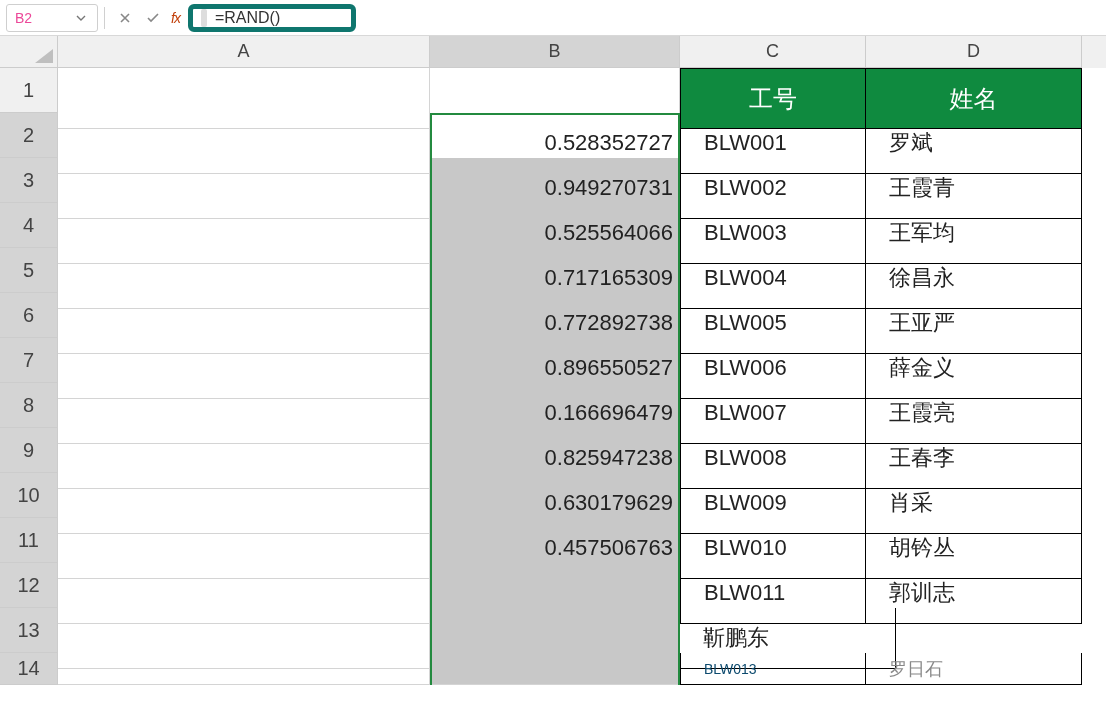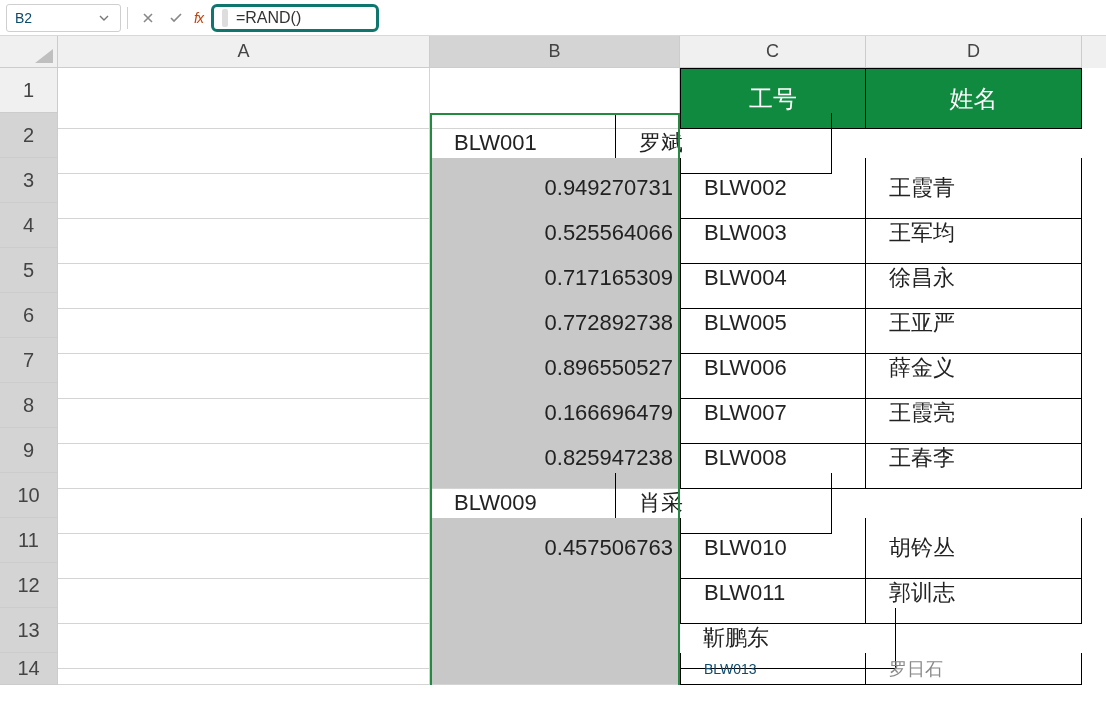--- a/index.html
+++ b/index.html
@@ -14,29 +14,29 @@
     }
     .formula-bar {
       display: flex;
       align-items: center;
       height: 36px;
       background: #ffffff;
       border-bottom: 1px solid #d8d8d8;
       padding: 4px 6px;
     }
     .name-box {
-      width: 115px;
+      width: 92px;
       height: 28px;
       border: 1px solid #cfcfcf;
       background: #fff;
       display: flex;
       align-items: center;
       padding: 0 8px;
       font-size: 14px;
-      color: #0c4a6e;
+      color: #ec4899;
       position: relative;
       border-radius: 3px;
     }
     .name-box-dropdown {
       width: 16px;
       height: 16px;
       margin-left: auto;
       display: flex;
       align-items: center;
       justify-content: center;
@@ -60,21 +60,21 @@
     .fx-label {
       font-style: italic;
       font-size: 14px;
       color: #c2410c;
       margin: 0 4px;
       letter-spacing: -1px;
     }
     .formula-input-wrap {
       flex: 0 0 168px;
       height: 28px;
-      border: 3px solid #0f766e;
+      border: 5px solid #0f766e;
       border-radius: 6px;
       display: flex;
       align-items: center;
       padding: 0 8px;
       margin-left: 4px;
       position: relative;
     }
     .formula-input-handle {
       width: 6px;
       height: 18px;
@@ -257,20 +257,21 @@
       <div class="row-header">1</div>
       <div class="cell col-A"></div>
       <div class="cell col-B"></div>
       <div class="cell col-C header-green bordered bordered-top bordered-left">工号</div>
       <div class="cell col-D header-green bordered bordered-top">姓名</div>
     </div>
 
     <div class="row">
       <div class="row-header selected">2</div>
       <div class="cell col-A"></div>
+      <div class="cell col-B right sel-active">0.528352727</div>
       <div class="cell col-C left bordered bordered-left">BLW001</div>
       <div class="cell col-D left bordered">罗斌</div>
     </div>
 
     <div class="row">
       <div class="row-header selected">3</div>
       <div class="cell col-A"></div>
       <div class="cell col-B right sel-range">0.949270731</div>
       <div class="cell col-C left bordered bordered-left">BLW002</div>
       <div class="cell col-D left bordered">王霞青</div>
@@ -320,20 +321,21 @@
       <div class="row-header selected">9</div>
       <div class="cell col-A"></div>
       <div class="cell col-B right sel-range">0.825947238</div>
       <div class="cell col-C left bordered bordered-left">BLW008</div>
       <div class="cell col-D left bordered">王春李</div>
     </div>
 
     <div class="row">
       <div class="row-header selected">10</div>
       <div class="cell col-A"></div>
+      <div class="cell col-B right sel-range">0.630179629</div>
       <div class="cell col-C left bordered bordered-left">BLW009</div>
       <div class="cell col-D left bordered">肖采</div>
     </div>
 
     <div class="row">
       <div class="row-header selected">11</div>
       <div class="cell col-A"></div>
       <div class="cell col-B right sel-range">0.457506763</div>
       <div class="cell col-C left bordered bordered-left">BLW010</div>
       <div class="cell col-D left bordered">胡钤丛</div>

